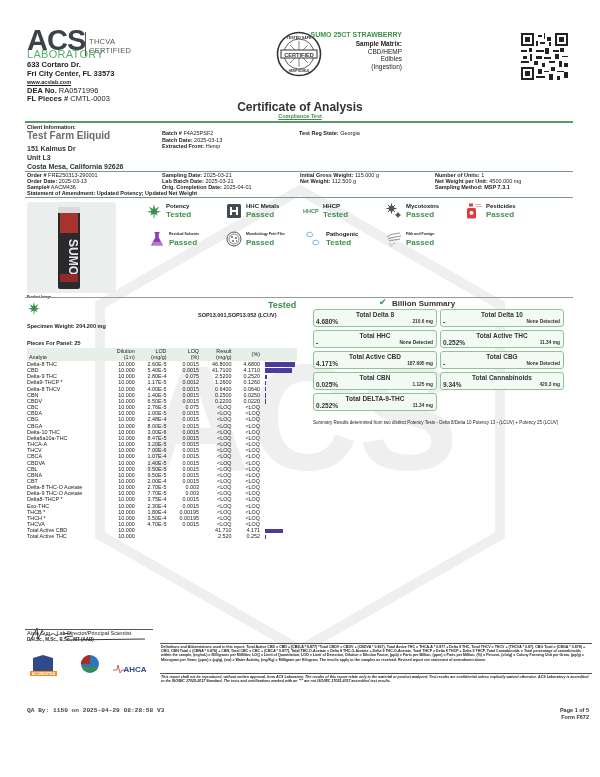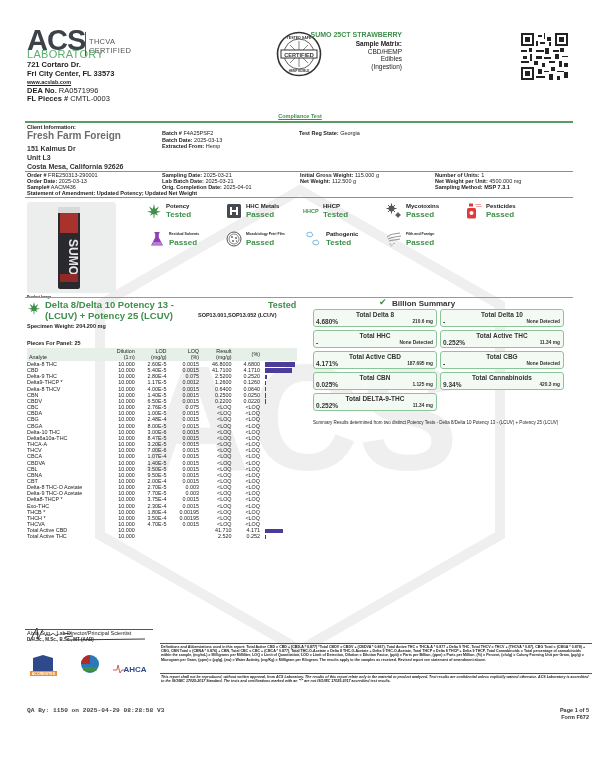--- a/index.html
+++ b/index.html
@@ -88,21 +88,21 @@
   </svg>
 
   <div class="abs logo-acs">ACS</div>
   <div class="abs logo-lab">LABORATORY</div>
   <div class="abs logo-sep"></div>
   <div class="abs logo-tag">
     <div>THCVA</div>
     <div>CERTIFIED</div>
   </div>
   <div class="abs lab-addr">
-    <div>721 Cortaro Dr.</div>
+    <div>633 Cortaro Dr.</div>
     <div>Fri City Center, FL 33573</div>
     <span class="u">www.acslab.com</span>
     <div><span>DEA No.</span> <span class="n">RA0571996</span></div>
     <div><span>FL Pieces #</span> <span class="n">CMTL-0003</span></div>
   </div>
 
   <svg class="abs seal" viewBox="0 0 46 46">
     <circle cx="23" cy="23" r="21.5" fill="#fff" stroke="#333" stroke-width="1.6"></circle>
     <circle cx="23" cy="23" r="15" fill="none" stroke="#333" stroke-width="0.8"></circle>
     <g stroke="#333" stroke-width="0.6">
@@ -165,25 +165,26 @@
         <rect x="12" y="20" width="3" height="1"></rect>
         <rect x="16" y="18" width="2" height="2"></rect>
       <rect x="19" y="20" width="4" height="1"></rect>
         <rect x="8" y="23" width="5" height="1"></rect>
         <rect x="15" y="22" width="2" height="3"></rect>
       <rect x="19" y="23" width="2" height="2"></rect>
         <rect x="23" y="21" width="2" height="3"></rect>
     </g>
   </svg>
 
+  <div class="abs title">Certificate of Analysis</div>
   <div class="abs subtitle">Compliance Test</div>
   <div class="hr thick" style="left:25px; top:121px; width:548px;"></div>
 
   <div class="abs client-label">Client Information:</div>
-  <div class="abs client-name">Fresh Farm Foreign</div>
+  <div class="abs client-name">Test Farm Eliquid</div>
   <div class="abs client-addr">
     <div>151 Kalmus Dr</div>
     <div>Unit L3</div>
     <div>Costa Mesa, California 92626</div>
   </div>
   <div class="abs batch">
     <div><span class="b">Batch #</span> <span>F4A25PSF2</span></div>
     <div><span class="b">Batch Date:</span> <span>2025-03-13</span></div>
     <div><span class="b">Extracted From:</span> <span>Hemp</span></div>
   </div>
@@ -322,24 +323,20 @@
       </svg>
     <div class="lbl tiny">Filth and Foreign</div>
     <div class="st">Passed</div>
   </div>
 
   <div class="hr" style="left:25px; top:297px; width:548px; background:#999;"></div>
 
   <svg class="abs" style="left:27px; top:301px; width:14px; height:14px;" viewBox="0 0 16 16">
       <path d="M8 1 L9.2 6 L13 3.5 L10.5 8 L15 8.5 L10.5 10 L12 12.5 L8.6 11 L8.4 15 L7.6 15 L7.4 11 L4 12.5 L5.5 10 L1 8.5 L5.5 8 L3 3.5 L6.8 6 Z" fill="#3f8f4c"></path>
     </svg>
-  <div class="abs panel-title">
-    <div>Delta 8/Delta 10 Potency 13 -</div>
-    <div>(LCUV) + Potency 25 (LCUV)</div>
-  </div>
   <div class="abs panel-tested">Tested</div>
   <div class="abs panel-sop">SOP13.001,SOP13.052 (LCUV)</div>
   <div class="abs specimen">Specimen Weight: 204.200 mg</div>
   <div class="abs pieces">Pieces For Panel: 25</div>
 
   <table class="res">
     <thead>
       <tr>
         <th class="analyte"><br><span>Analyte</span></th>
         <th><span>Dilution</span><br><span>(1:n)</span></th>

